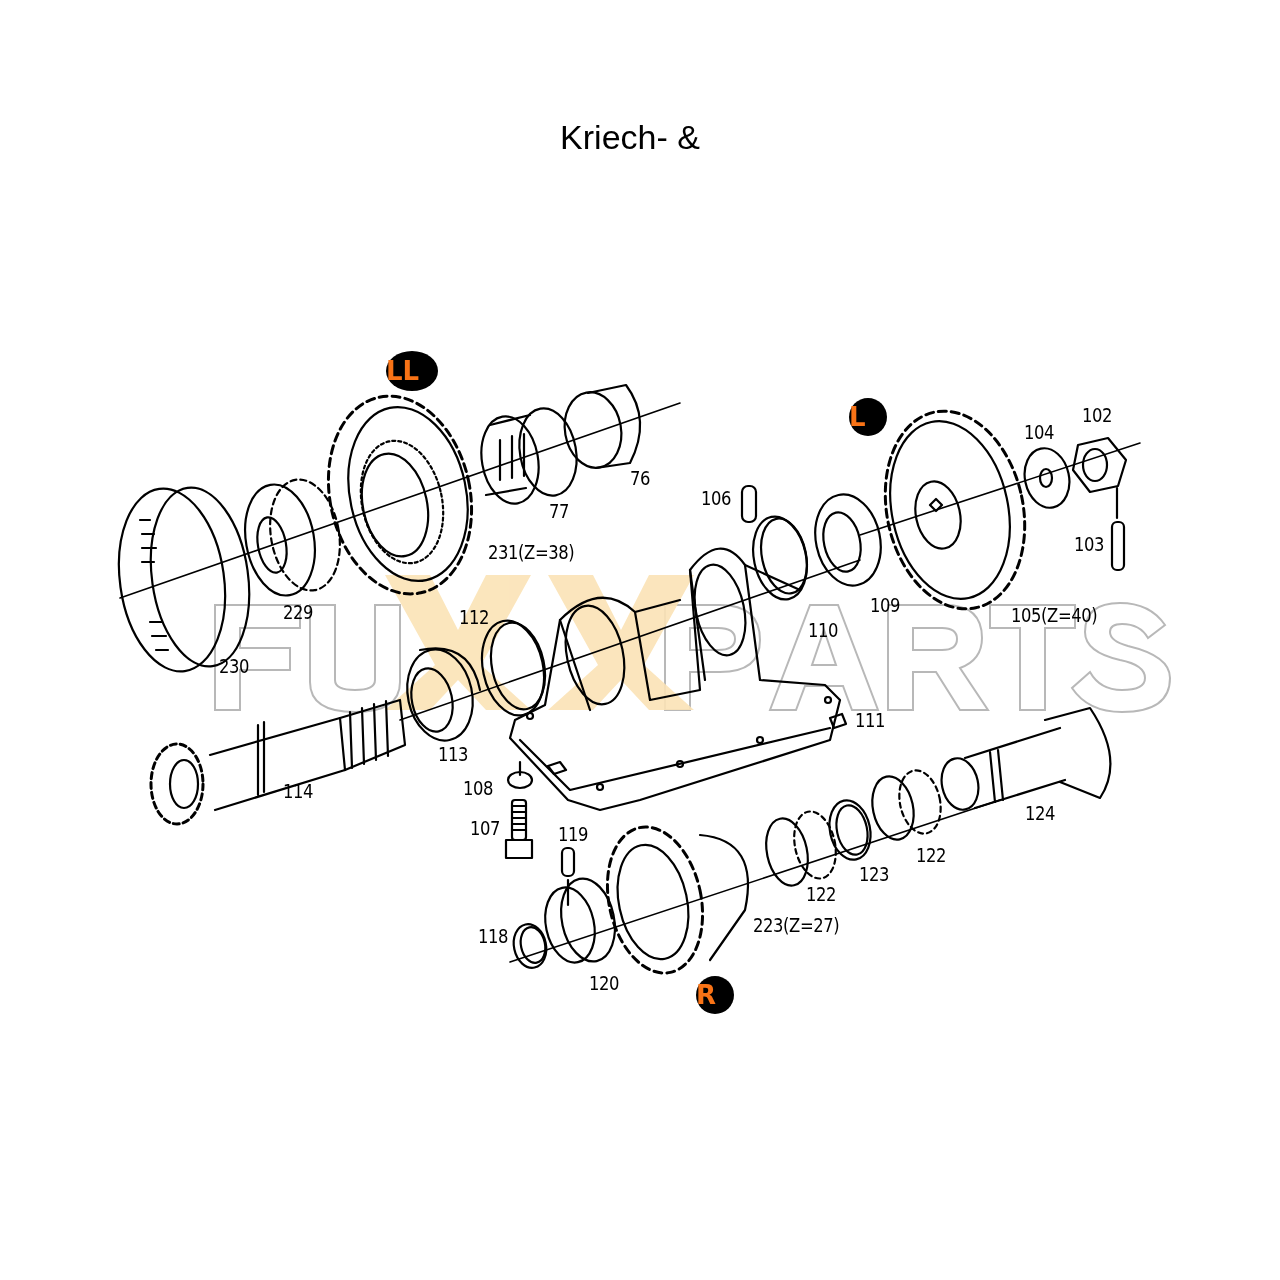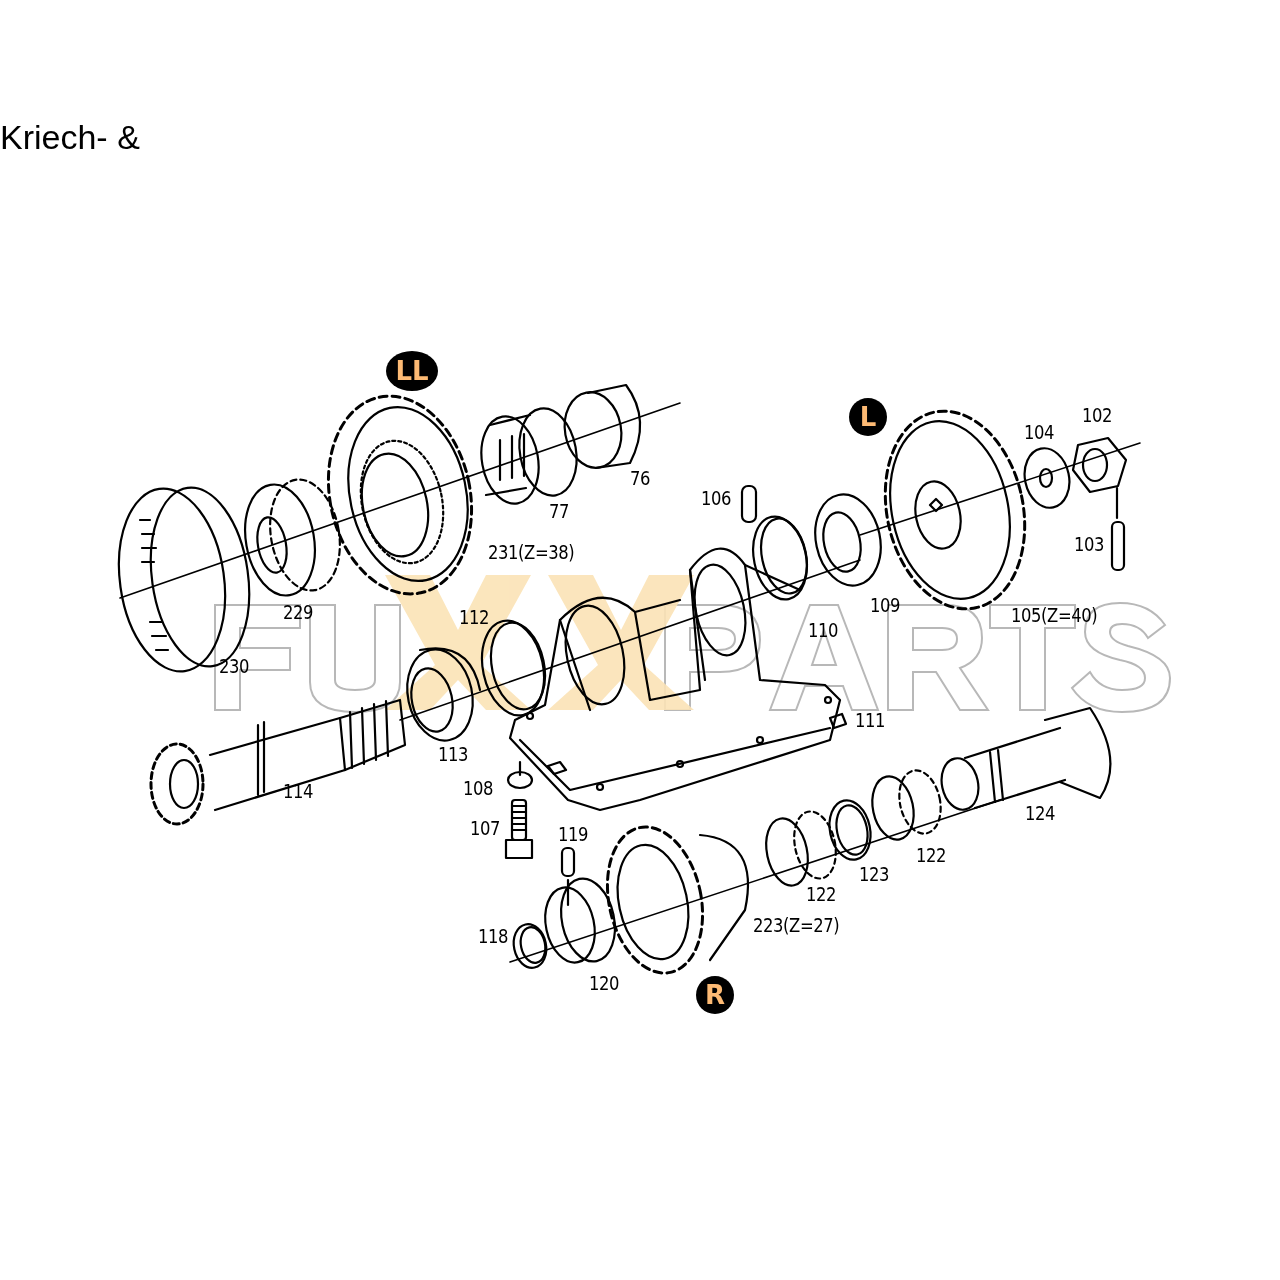--- a/index.html
+++ b/index.html
@@ -1,26 +1,26 @@
 <!DOCTYPE html>
 <html><head>
 <meta charset="utf-8">
 <style>
   html, body { margin: 0; padding: 0; background: #ffffff; }
   body { width: 1280px; height: 1280px; position: relative; overflow: hidden;
          font-family: "Liberation Sans", sans-serif; color: #000; }
-  .title { position: absolute; left: 0; width: 1260px; top: 114px; text-align: left;
+  .title { position: absolute; left: 0; width: 1260px; top: 114px; text-align: center;
            font-size: 34px; line-height: 46px; font-family: "Liberation Sans", sans-serif; }
   .title span { display: block; }
   svg.diagram { position: absolute; left: 0; top: 0; width: 1280px; height: 1280px; }
   .lbl { position: absolute; font-family: "DejaVu Sans", sans-serif; font-size: 20px;
          letter-spacing: -0.5px; transform: scaleX(0.82); transform-origin: left top;
          line-height: 22px; white-space: nowrap; cursor: pointer; }
-  .badge { position: absolute; background: #000; color: #fdba74; border-radius: 50%;
-           font-family: "DejaVu Sans", sans-serif; font-weight: bold; text-align: center;
+  .badge { position: absolute; background: #000; color: #f97316; border-radius: 50%;
+           font-family: "DejaVu Sans", sans-serif; font-weight: bold; 
            cursor: default; }
   .badge.ll { left: 386px; top: 351px; width: 52px; height: 40px; font-size: 26px; line-height: 40px; border-radius: 26px / 20px; }
   .badge.l  { left: 849px; top: 398px; width: 38px; height: 38px; font-size: 26px; line-height: 38px; }
   .badge.r  { left: 696px; top: 976px; width: 38px; height: 38px; font-size: 26px; line-height: 38px; }
   .wm { position: absolute; left: 0; top: 0; width: 1280px; height: 1280px; pointer-events: none; }
 </style>
 </head>
 <body>
 
 <div class="title">

